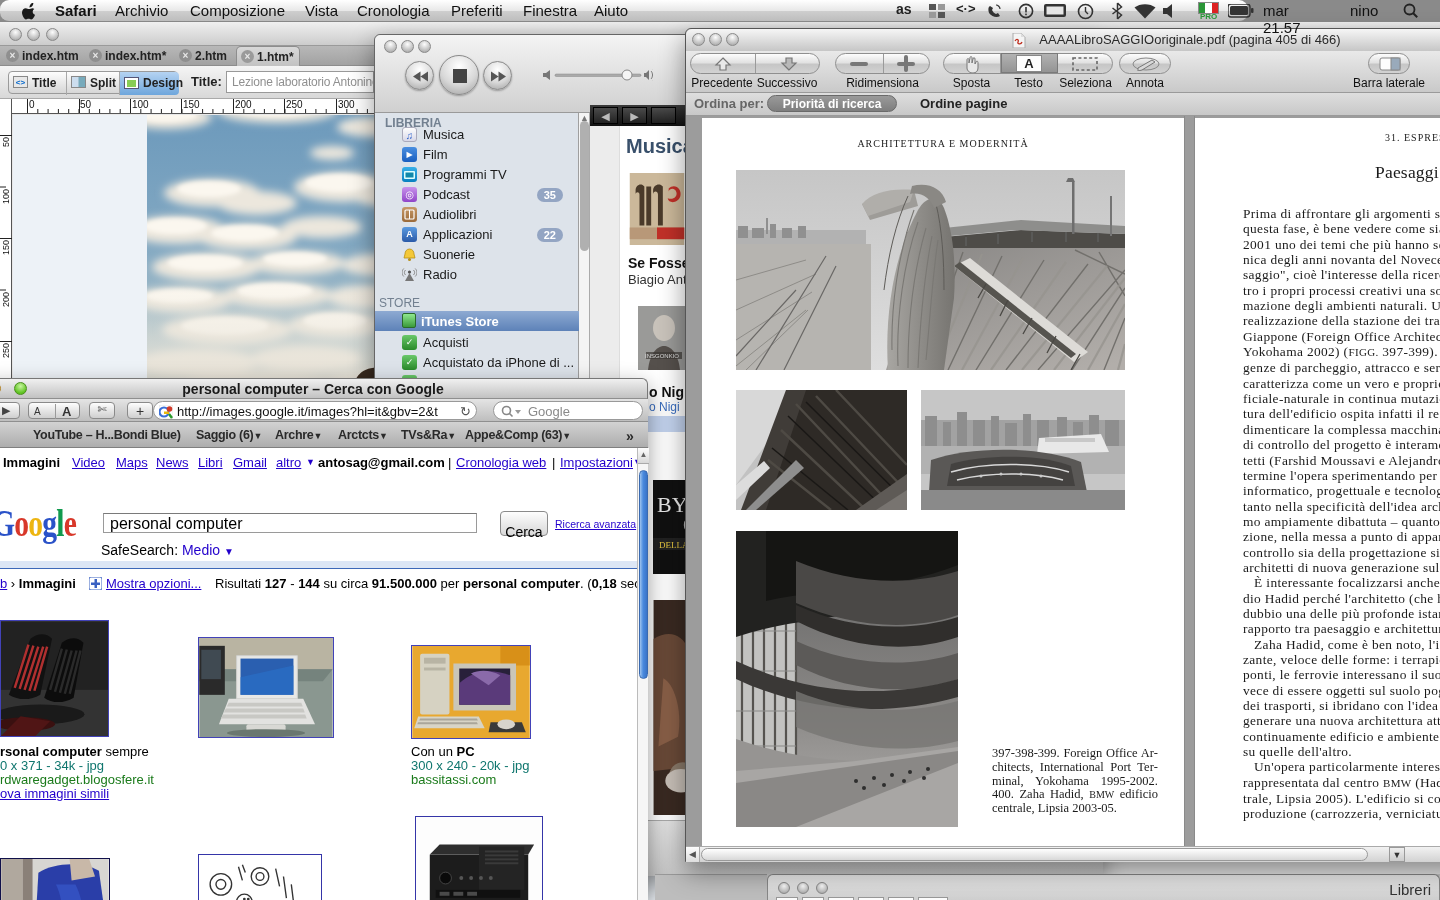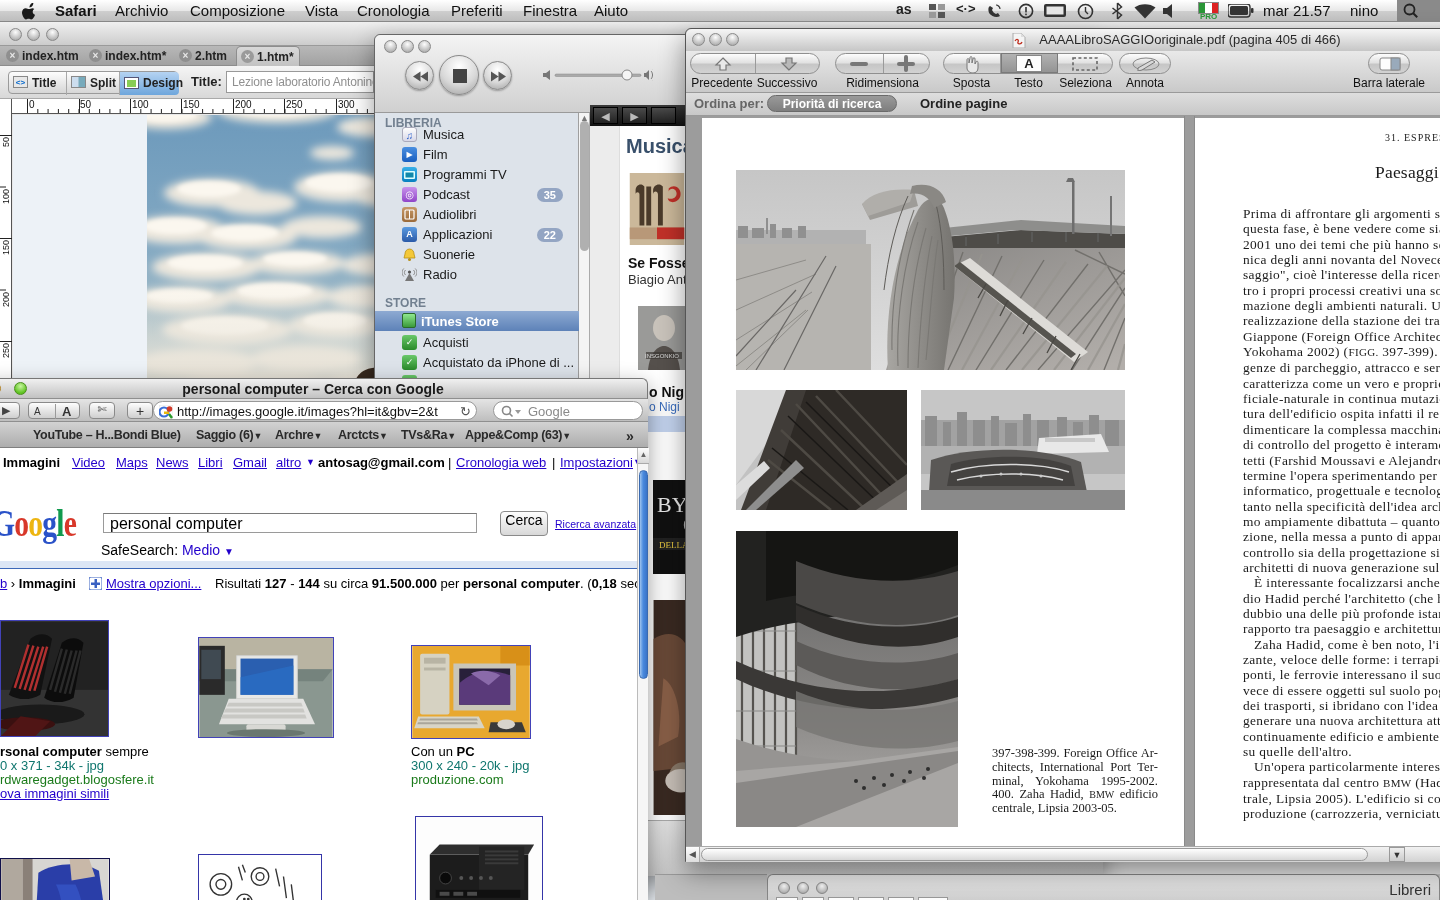--- a/index.html
+++ b/index.html
@@ -1,22 +1,22 @@
 <!DOCTYPE html>
 <html><head>
 <meta charset="utf-8">
 <style>
 * { margin:0; padding:0; box-sizing:border-box; }
 html,body { width:1440px; height:900px; overflow:hidden; }
 body { font-family:"Liberation Sans", sans-serif; background:#8a8a8a; position:relative; }
 .abs { position:absolute; }
 
-#menubar { left:0; top:0; width:1397px; height:22px;
+#menubar { left:0; top:0; width:1248px; height:22px;
   background:linear-gradient(#ffffff,#e8e8e8 50%,#cfcfcf 51%,#bdbdbd);
-  border-bottom:1px solid #888; font-size:14px; color:#111; z-index:50;}
+  border-bottom:1px solid #888; font-size:14px; color:#111; z-index:50;border-radius:9px;}
 #menubar .mi { position:absolute; top:2px; }
 
 #dw { left:0; top:22px; width:1440px; height:878px; background:#e8e8e8; z-index:1; }
 #dw-title { left:0; top:0; width:100%; height:24px; background:linear-gradient(#f0f0f0,#cccccc); border-bottom:1px solid #9a9a9a;}
 .tl { position:absolute; width:13px; height:13px; border-radius:50%; top:6px;
   background:radial-gradient(circle at 50% 30%, #fdfdfd, #b9b9b9 70%, #9a9a9a); border:1px solid #8a8a8a;}
 #dw-tabs { left:0; top:24px; width:100%; height:20px; background:linear-gradient(#b8b8b8,#a2a2a2); border-bottom:1px solid #8d8d8d; }
 .dwtab { position:absolute; top:0; height:20px; font-size:12px; font-weight:bold; color:#222; padding:3px 6px 0 20px; }
 .dwx { position:absolute; left:4px; top:3px; width:13px; height:13px; border-radius:50%; background:#8f8f8f; color:#e8e8e8; font-size:10px; line-height:13px; text-align:center; }
 #dw-toolbar { left:0; top:44px; width:100%; height:33px; background:linear-gradient(#f5f5f5,#d8d8d8); border-bottom:1px solid #aaa; }
@@ -324,21 +324,21 @@
     <div class="itrow" style="top:114px"><span class="itic" style="background:linear-gradient(#5a9ae0,#2a5aa8);color:#fff;font-size:9px;font-weight:bold">A</span>Applicazioni<span class="itbadge">22</span></div>
     <div class="itrow" style="top:134px"><span class="itic" style="background:transparent"><svg width="15" height="15">
             <path d="M7.5 2c3 0 4.5 2.5 4.5 5l1 4H2l1-4c0-2.5 1.5-5 4.5-5z" fill="#f4c838" stroke="#b89018" stroke-width="0.8"></path>
             <circle cx="7.5" cy="12.5" r="1.5" fill="#b89018"></circle>
           </svg></span>Suonerie</div>
     <div class="itrow" style="top:154px"><span class="itic" style="background:transparent"><svg width="15" height="15">
             <path d="M7.5 6L3 14h9z" fill="#777"></path>
             <circle cx="7.5" cy="5" r="1.6" fill="#555"></circle>
             <path d="M3.5 3c-1.5 1.5-1.5 3.5 0 5M11.5 3c1.5 1.5 1.5 3.5 0 5M1.8 1.5c-2.2 2.2-2.2 5.8 0 8M13.2 1.5c2.2 2.2 2.2 5.8 0 8" stroke="#888" fill="none" stroke-width="1"></path>
           </svg></span>Radio</div>
-    <div class="abs" style="left:10px;top:183px;font-weight:bold;color:#728090;font-size:12px">STORE</div>
+    <div class="abs" style="left:4px;top:183px;font-weight:normal;color:#728090;font-size:12px">STORE</div>
     <div class="abs" style="left:0;top:198px;width:204px;height:20px;background:linear-gradient(#8eaad2,#5d82b8);color:#fff;font-weight:bold;font-size:13px;padding:3px 0 0 46px">iTunes Store</div>
     <div class="itrow" style="top:222px"><span class="itic" style="background:linear-gradient(#6ac86a,#2a8a2a);color:#fff;font-size:9px">✓</span>Acquisti</div>
     <div class="itrow" style="top:242px"><span class="itic" style="background:linear-gradient(#6ac86a,#2a8a2a);color:#fff;font-size:9px">✓</span>Acquistato da iPhone di ...</div>
     <div class="itrow" style="top:262px"><span class="itic" style="background:linear-gradient(#6ac86a,#2a8a2a);color:#fff;font-size:9px">✓</span>Download</div>
     <div class="abs" style="left:27px;top:200px;width:14px;height:15px;background:linear-gradient(#8fe88f,#3a9a3a);border:1px solid #2a6a2a;border-radius:2px"></div>
   </div>
   <div class="abs" id="it-sscroll">
       <div class="abs" style="left:1px;top:8px;width:9px;height:130px;background:#b0b0b0;border-radius:5px"></div>
       <div class="abs" style="left:1px;top:0;color:#777;font-size:9px">▲</div>
     </div>
@@ -442,21 +442,21 @@
     <div class="abs blu" style="left:298px;top:7px">altro</div>
     <div class="abs" style="left:328px;top:9px;font-size:9px;color:#2200cc">▼</div>
     <div class="abs" style="left:340px;top:7px;font-weight:bold">antosag@gmail.com</div>
     <div class="abs" style="left:470px;top:7px">|</div>
     <div class="abs blu" style="left:478px;top:7px">Cronologia web</div>
     <div class="abs" style="left:574px;top:7px">|</div>
     <div class="abs blu" style="left:582px;top:7px">Impostazioni</div>
     <div class="abs" style="left:655px;top:9px;font-size:9px;color:#2200cc">▼</div>
     <div class="abs" style="left:14px;top:54px;font-family:'Liberation Serif',serif;font-size:37px;font-weight:bold;letter-spacing:-1px;transform:scaleX(0.8);transform-origin:0 0"><span style="color:#2a52c8">G</span><span style="color:#d8382a">o</span><span style="color:#edb511">o</span><span style="color:#2a52c8">g</span><span style="color:#119a4e">l</span><span style="color:#d8382a">e</span></div>
     <div class="abs" style="left:125px;top:65px;width:374px;height:20px;border:1px solid #9a9a9a;border-top-color:#7a7a7a;background:#fff;font-size:16px;padding:1px 0 0 6px">personal computer</div>
-    <div class="abs" style="left:522px;top:63px;width:48px;height:25px;background:linear-gradient(#fdfdfd,#d8d8d8);border:1px solid #8a8a8a;border-radius:4px;text-align:center;font-size:14px;padding-top:0">Cerca</div>
+    <div class="abs" style="left:522px;top:63px;width:48px;height:25px;background:linear-gradient(#fdfdfd,#d8d8d8);border:1px solid #8a8a8a;border-radius:4px;text-align:center;font-size:14px;padding-top:12px">Cerca</div>
     <div class="abs blu" style="left:577px;top:70px;font-size:10.5px;white-space:nowrap">Ricerca avanzata</div>
     <div class="abs" style="left:123px;top:94px;font-size:14px">SafeSearch: <span class="blu" style="text-decoration:none">Medio</span> <span style="color:#2200cc;font-size:10px">▼</span></div>
     <div class="abs" style="left:0;top:113px;width:659px;height:8px;background:#dce6f5;border-bottom:1px solid #3d68b8"></div>
     <div class="abs" style="left:22px;top:128px"><span class="blu">b</span> › <b>Immagini</b></div>
     <svg class="abs" style="left:111px;top:129px" width="13" height="13">
         <rect width="13" height="13" rx="2" fill="#fff" stroke="#3a62c2"></rect>
         <rect x="5.5" y="2" width="2.5" height="9" fill="#3a62c2"></rect>
         <rect x="2" y="5.5" width="9" height="2.5" fill="#3a62c2"></rect>
       </svg>
     <div class="abs blu" style="left:128px;top:128px">Mostra opzioni...</div>
@@ -511,21 +511,21 @@
         </g>
       <path d="M6 72h62l6 12H2z" fill="#d8d4c6"></path>
       <g fill="#aaa69a">
           <path d="M8 74h58l1 2H7z"></path>
           <path d="M6 78h60l1 2H5z"></path>
         </g>
       <path d="M80 78h32l4 10H78z" fill="#3a3a3a"></path>
       <ellipse cx="96" cy="80" rx="9" ry="5" fill="#d8d4cc"></ellipse>
     </svg>
     <div class="abs cap" style="left:22px;top:297px;line-height:14px"><b>rsonal computer</b> sempre<br><span class="gr">0 x 371 - 34k - jpg</span><br><span class="grn">rdwaregadget.blogosfere.it</span><br><span class="blu">ova immagini simili</span></div>
-    <div class="abs cap" style="left:433px;top:297px;line-height:14px">Con un <b>PC</b><br><span class="gr">300 x 240 - 20k - jpg</span><br><span class="grn">produzione.com</span></div>
+    <div class="abs cap" style="left:433px;top:297px;line-height:14px">Con un <b>PC</b><br><span class="gr">300 x 240 - 20k - jpg</span><br><span class="grn">bassitassi.com</span></div>
 
     <svg class="gimg" style="left:437px;top:368px;border-color:#3535a8" width="128" height="130" viewBox="0 0 128 130">
       <rect width="128" height="130" fill="#fdfdfd"></rect>
       <path d="M14 38h100v48l-6 8H22l-8-6z" fill="#1c1c1c"></path>
       <path d="M14 38l10-10h96l-6 10z" fill="#2e2e2e"></path>
       <path d="M64 30h46v44h-46z" fill="#242424"></path>
       <g fill="#3a3a3a">
           <rect x="70" y="34" width="34" height="2"></rect>
           <rect x="70" y="38" width="34" height="2"></rect>
           <rect x="70" y="42" width="34" height="2"></rect>
@@ -636,20 +636,21 @@
     </div>
     <div class="clbl" style="left:662px;width:82px">Barra laterale</div>
   </div>
   <div class="abs" id="pv-sort">
     <div class="abs" style="left:8px;top:3px;font-weight:bold;color:#666">Ordina per:</div>
     <div class="abs" style="left:81px;top:2px;width:130px;height:17px;background:linear-gradient(#9a9a9a,#7e7e7e);border:1px solid #6a6a6a;border-radius:9px;color:#fff;font-weight:bold;font-size:12px;text-align:center;line-height:16px">Priorità di ricerca</div>
     <div class="abs" style="left:234px;top:3px;font-weight:bold;color:#222">Ordine pagine</div>
   </div>
   <div class="abs" id="pv-content">
     <div class="pg" id="pgL" style="left:16px;top:2px;width:482px;height:728px">
+      <div style="position:absolute;left:0;top:20px;width:482px;text-align:center;font-size:10px;letter-spacing:1px;color:#222">ARCHITETTURA E MODERNITÀ</div>
       <svg style="position:absolute;left:34px;top:52px" width="389" height="200" viewBox="0 0 389 200">
         <defs>
         <linearGradient id="p1sky" x1="0" y1="0" x2="0" y2="1">
               <stop offset="0" stop-color="#c6c6c6"></stop>
               <stop offset="1" stop-color="#dedede"></stop>
             </linearGradient>
         <linearGradient id="p1deck" x1="0.1" y1="0" x2="0.9" y2="1">
               <stop offset="0" stop-color="#8a8886"></stop>
               <stop offset="1" stop-color="#b2aeaa"></stop>
             </linearGradient>

